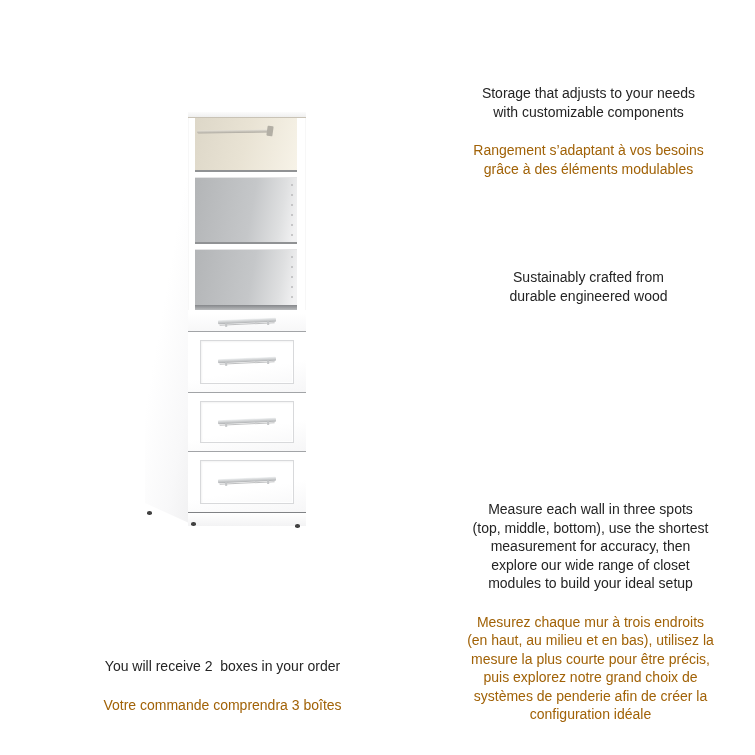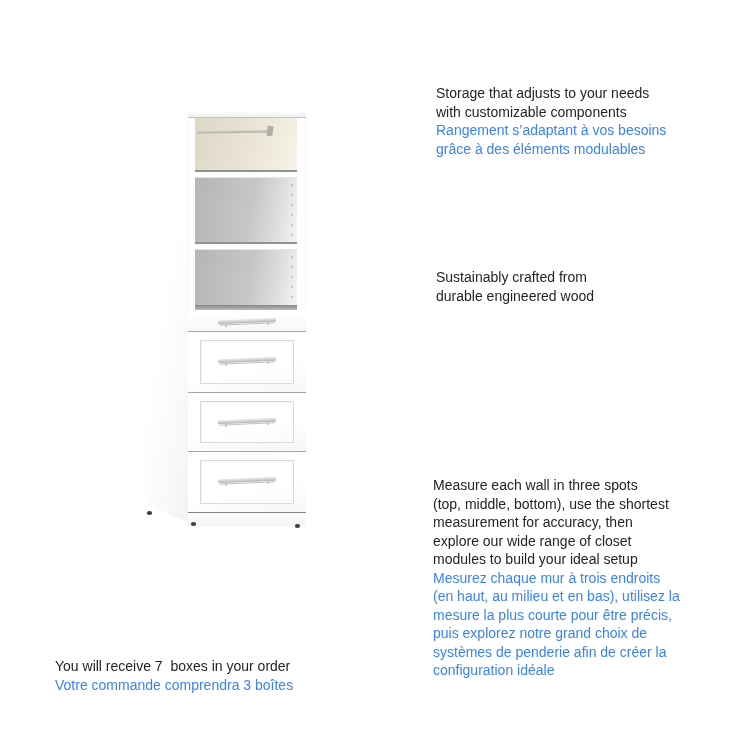--- a/index.html
+++ b/index.html
@@ -1,26 +1,26 @@
 <!DOCTYPE html>
 <html><head>
 <meta charset="utf-8">
 <style>
   html,body{margin:0;padding:0;}
   body{
     width:755px;height:755px;background:#ffffff;position:relative;overflow:hidden;
     font-family:"Liberation Sans", sans-serif;
   }
   
-  .callout{position:absolute;text-align:left;font-size:14px;line-height:18.5px;}
+  .callout{position:absolute;text-align:center;font-size:14px;line-height:18.5px;}
   .callout .en{color:#242424;white-space:pre-wrap;}
-  .callout .fr{color:#3b82f6;white-space:pre-wrap;}
+  .callout .fr{color:#a16207;white-space:pre-wrap;margin-top:20px;}
   .callout-1{left:436px;top:84px;width:305px;}
   .callout-2{left:436px;top:268px;width:305px;}
-  .callout-3{left:433px;top:476px;width:315px;}
+  .callout-3{left:433px;top:500px;width:315px;}
   .order-note{left:55px;top:657px;width:335px;}
 
   
   .unit{position:absolute;left:145px;top:110px;width:161px;height:430px;}
   .side{
     position:absolute;left:0;top:0;width:44px;height:414px;
     background:linear-gradient(100deg,#ffffff 45%,#f8f8f9 80%,#f1f1f2 100%);
     clip-path:polygon(0px 10px,44px 2px,44px 413px,0px 393px);
   }
   .front{
@@ -141,17 +141,17 @@
 modules to build your ideal setup</div>
     <div class="fr">Mesurez chaque mur à trois endroits
 (en haut, au milieu et en bas), utilisez la
 mesure la plus courte pour être précis,
 puis explorez notre grand choix de
 systèmes de penderie afin de créer la
 configuration idéale</div>
   </div>
 
   <div class="callout order-note">
-    <div class="en">You will receive 7  boxes in your order</div>
+    <div class="en">You will receive 2  boxes in your order</div>
     <div class="fr">Votre commande comprendra 3 boîtes</div>
   </div>
 
 </div>
 
 </body></html>

